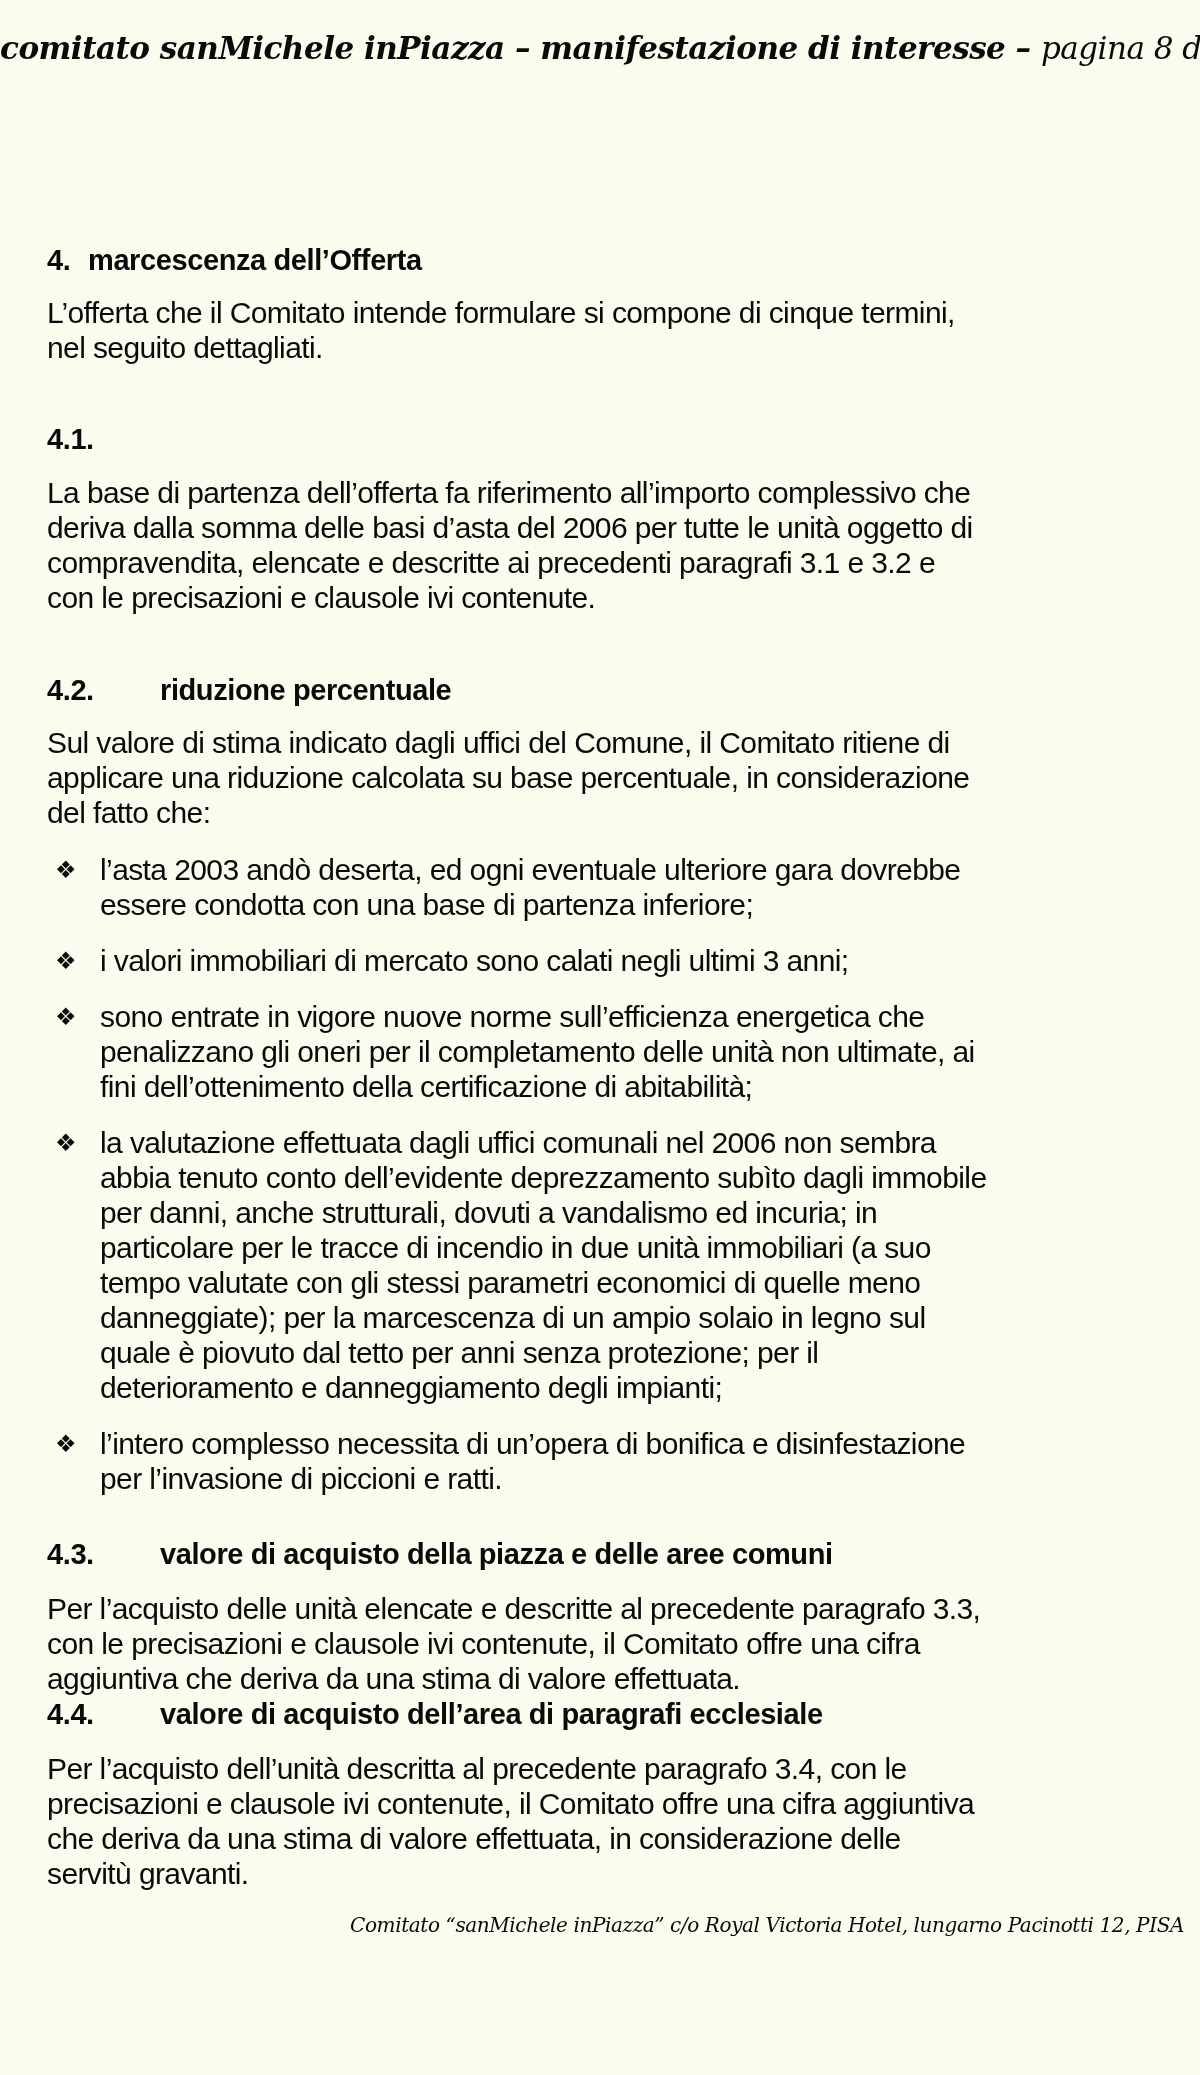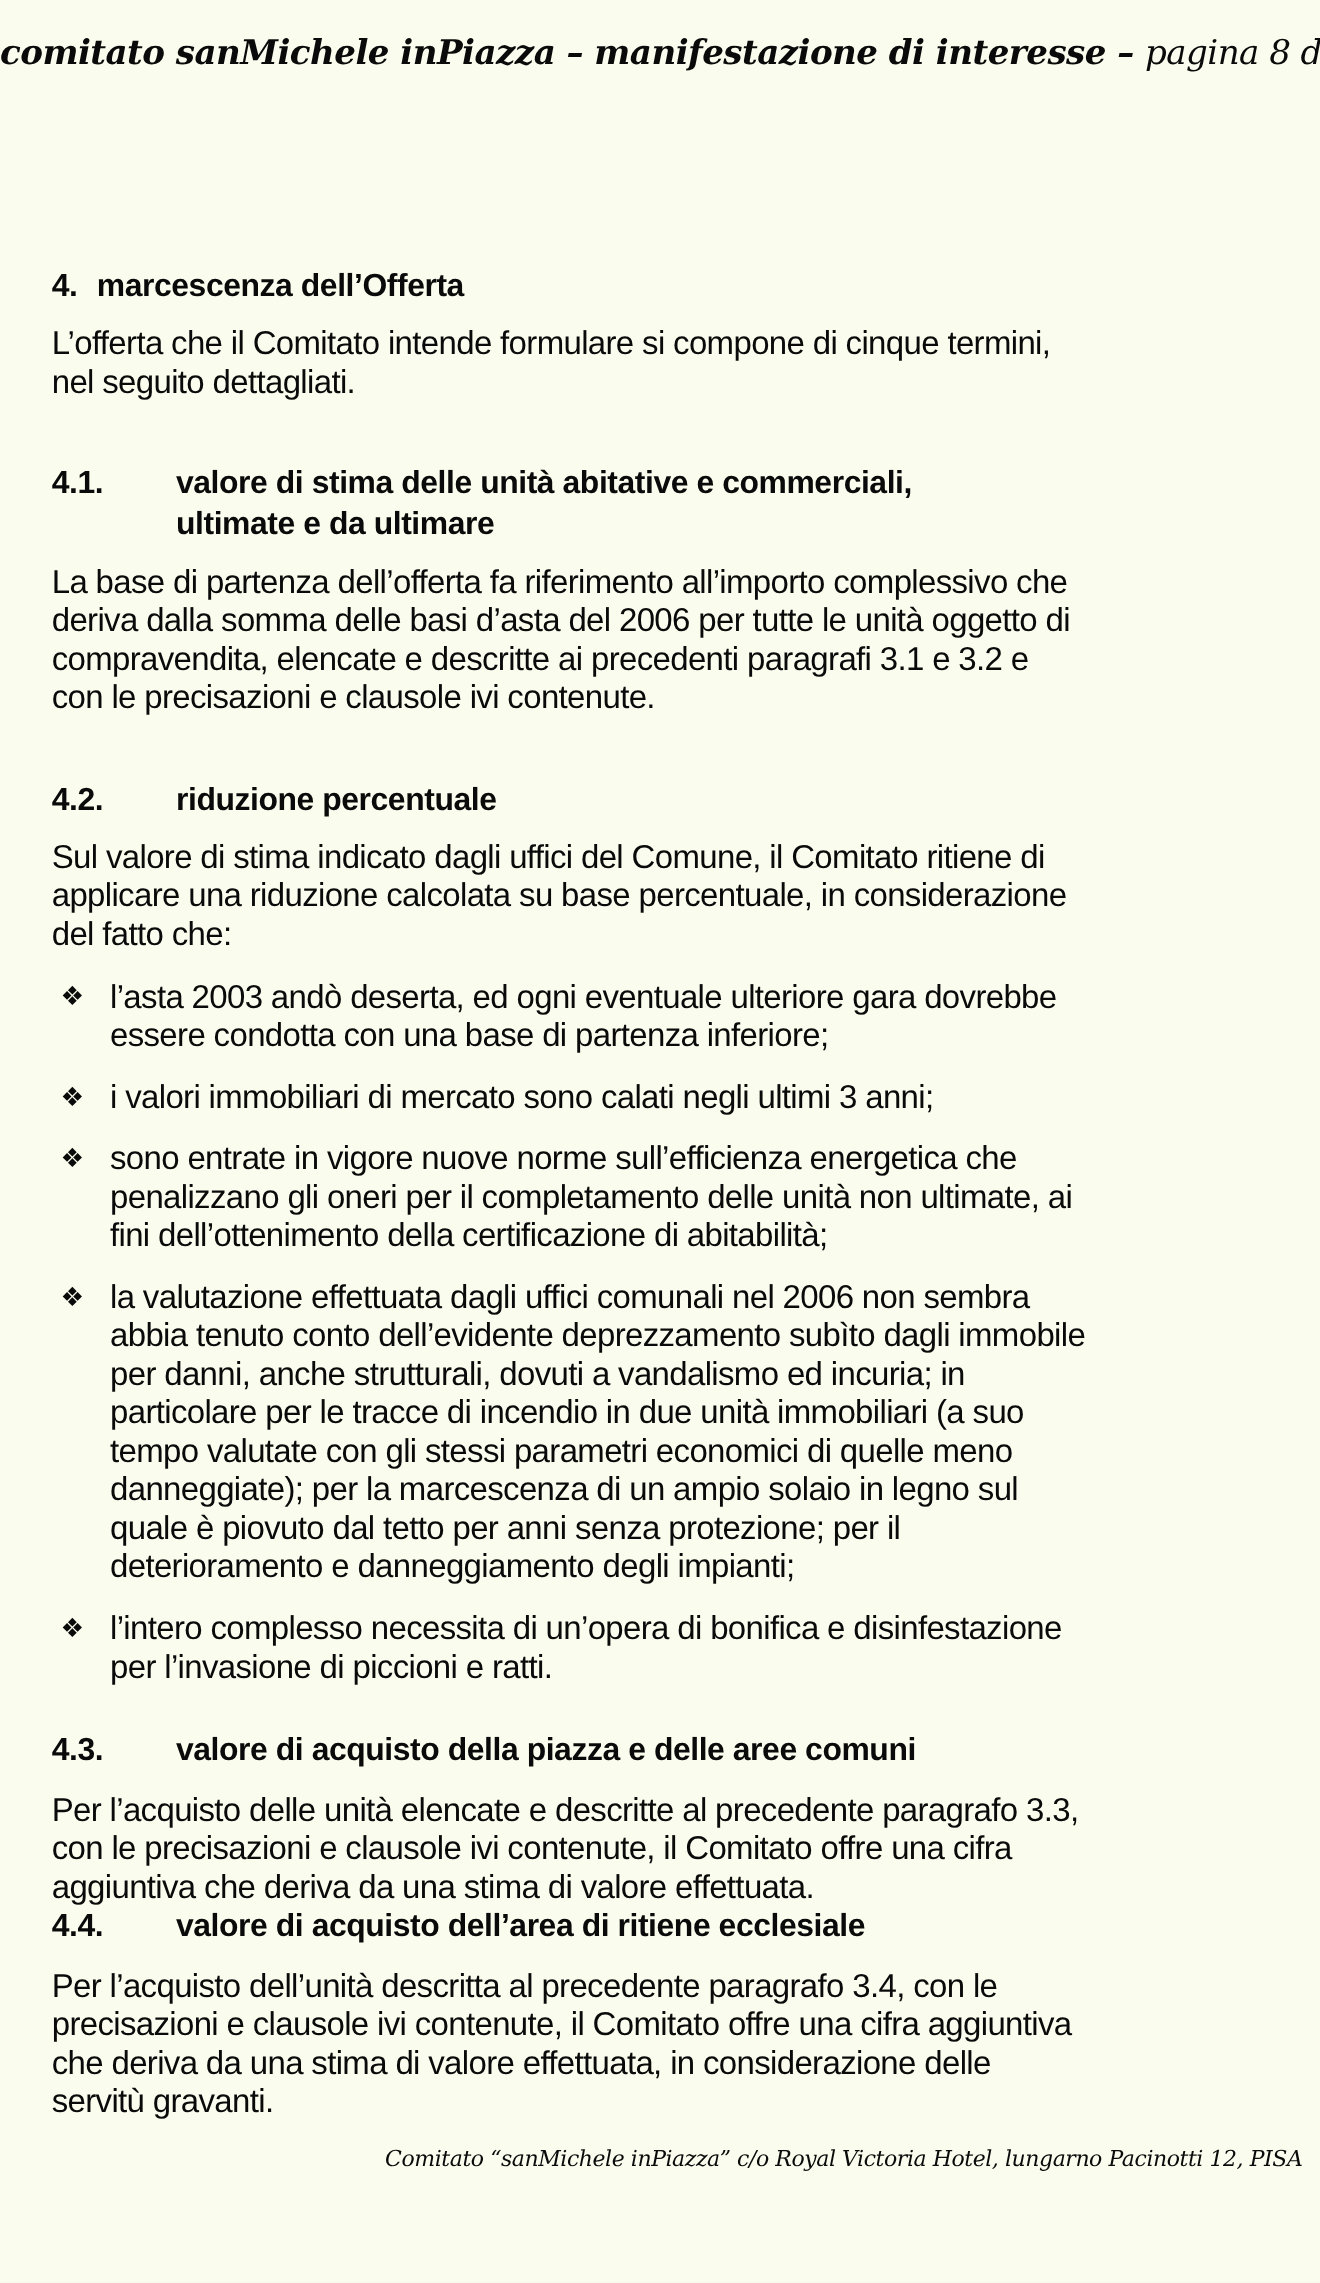--- a/index.html
+++ b/index.html
@@ -107,22 +107,20 @@
 
     <div class="heading h-main mt-sec4">
       <span class="num">4.</span>
       <span class="ttl">marcescenza dell’Offerta</span>
     </div>
     <p class="body mt-p1">L’offerta che il Comitato intende formulare si compone di cinque termini,
 nel seguito dettagliati.</p>
 
     <div class="heading h-sub mt-h41">
       <span class="num">4.1.</span>
-      <span class="ttl">valore di stima delle unità abitative e commerciali,
-ultimate e da ultimare</span>
     </div>
     <p class="body mt-p2">La base di partenza dell’offerta fa riferimento all’importo complessivo che
 deriva dalla somma delle basi d’asta del 2006 per tutte le unità oggetto di
 compravendita, elencate e descritte ai precedenti paragrafi 3.1 e 3.2 e
 con le precisazioni e clausole ivi contenute.</p>
 
     <div class="heading h-sub mt-h42">
       <span class="num">4.2.</span>
       <span class="ttl">riduzione percentuale</span>
     </div>
@@ -167,21 +165,21 @@
     <div class="heading h-sub mt-h43">
       <span class="num">4.3.</span>
       <span class="ttl">valore di acquisto della piazza e delle aree comuni</span>
     </div>
     <p class="body mt-p4">Per l’acquisto delle unità elencate e descritte al precedente paragrafo 3.3,
 con le precisazioni e clausole ivi contenute, il Comitato offre una cifra
 aggiuntiva che deriva da una stima di valore effettuata.</p>
 
     <div class="heading h-sub mt-h44">
       <span class="num">4.4.</span>
-      <span class="ttl">valore di acquisto dell’area di ritiene ecclesiale</span>
+      <span class="ttl">valore di acquisto dell’area di paragrafi ecclesiale</span>
     </div>
     <p class="body mt-p5">Per l’acquisto dell’unità descritta al precedente paragrafo 3.4, con le
 precisazioni e clausole ivi contenute, il Comitato offre una cifra aggiuntiva
 che deriva da una stima di valore effettuata, in considerazione delle
 servitù gravanti.</p>
 
   </div>
 
   <div class="page-footer hand">Comitato “sanMichele inPiazza” c/o Royal Victoria Hotel, lungarno Pacinotti 12, PISA</div>
 

